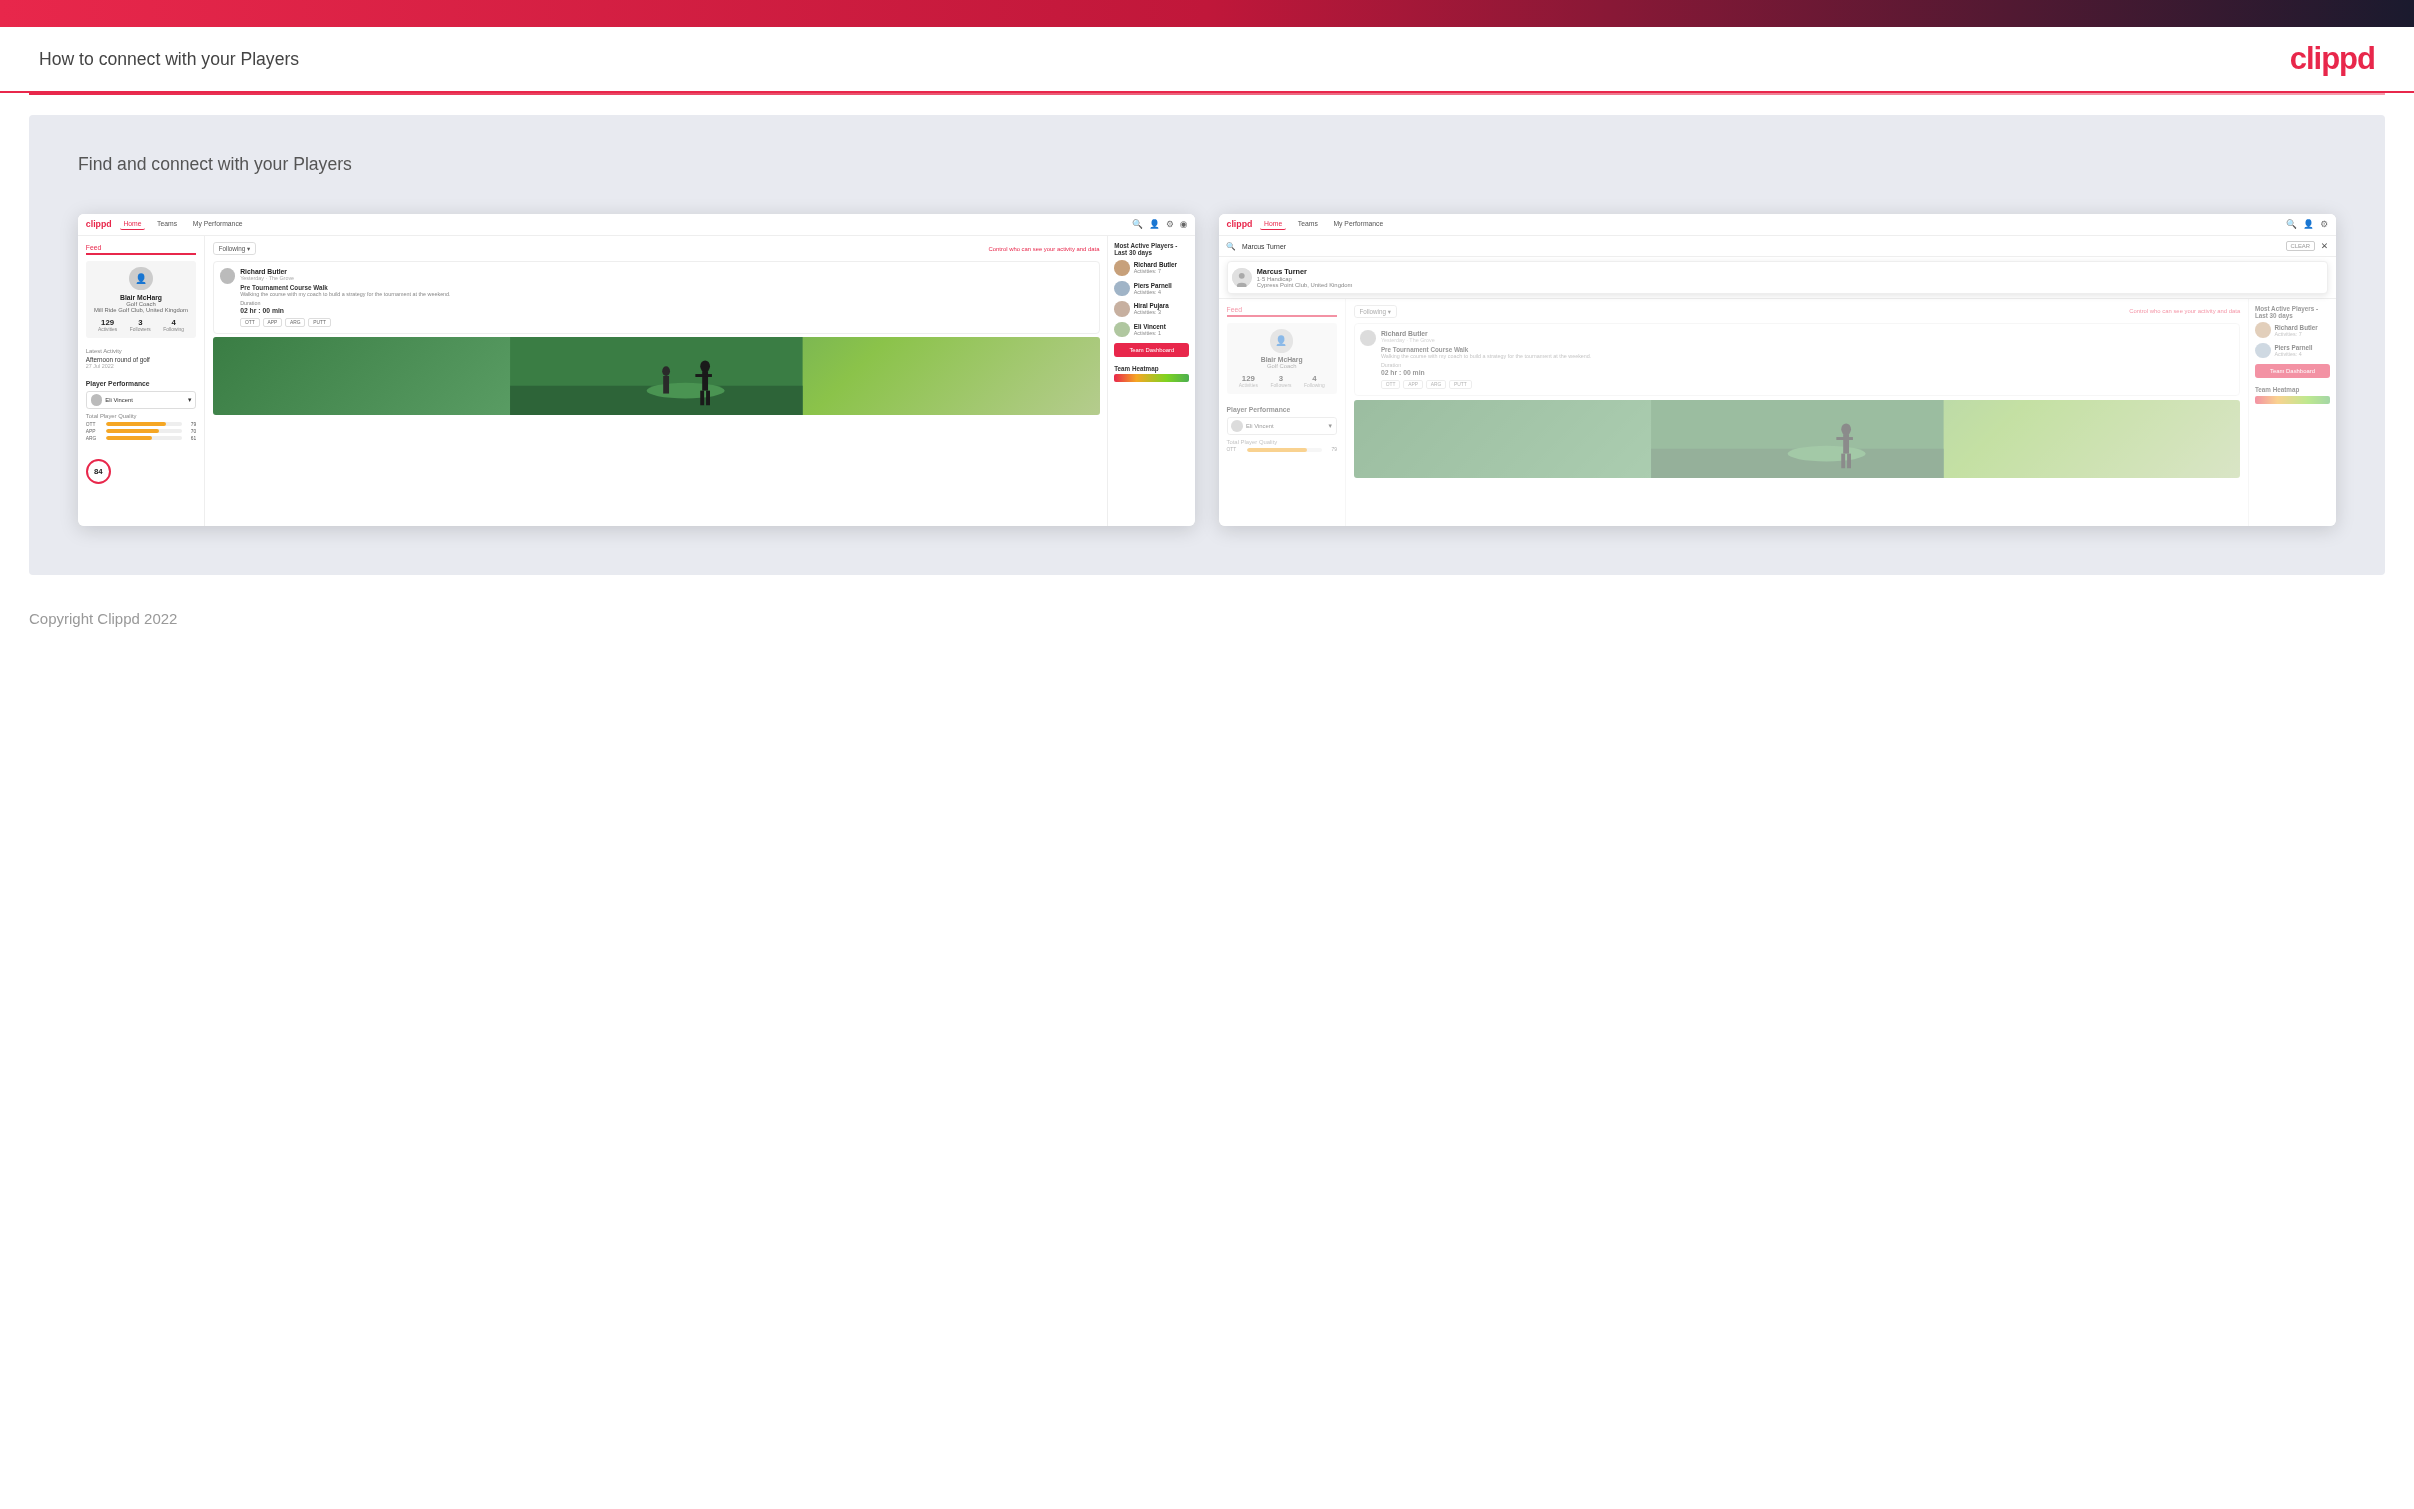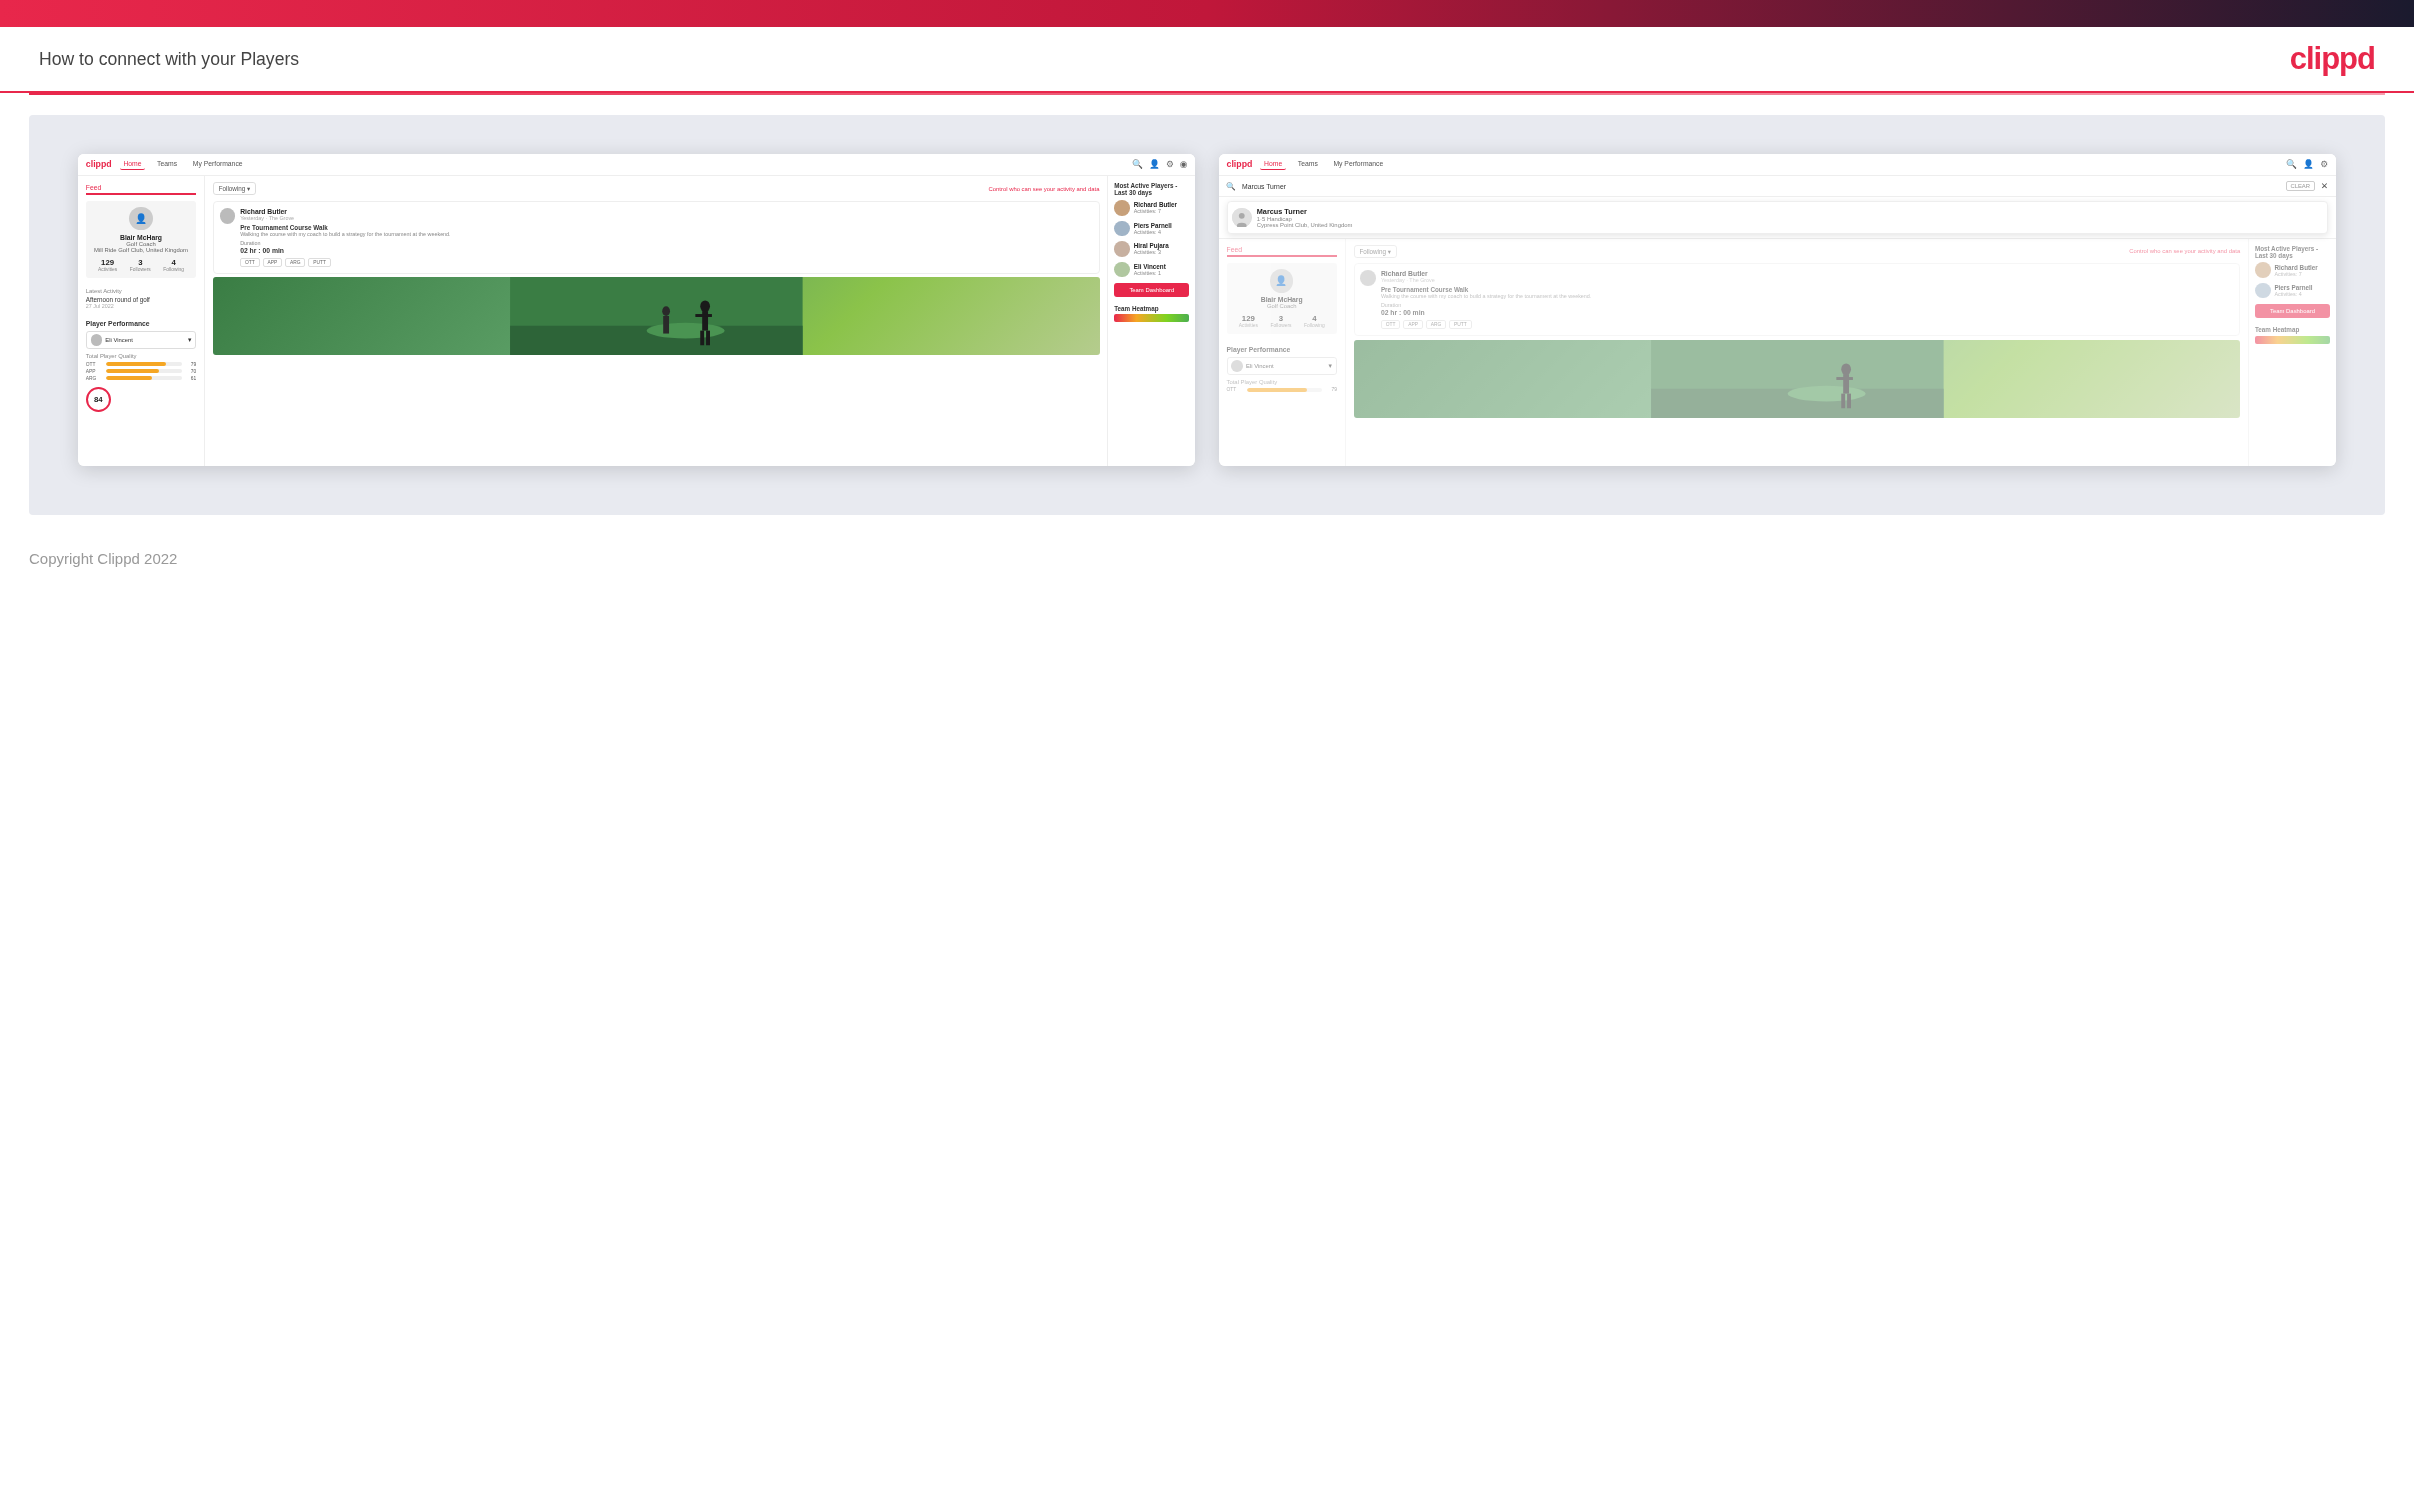--- a/index.html
+++ b/index.html
@@ -312,21 +312,21 @@
       width: 25px;
       height: 25px;
       border-radius: 50%;
       border: 2.9px solid #e8274b;
       display: flex;
       align-items: center;
       justify-content: center;
       font-size: 7.8px;
       font-weight: 700;
       color: #222;
-      margin-top: 6px;
+      margin-top: 18px;
     }
 
     
     .app-middle {
       flex: 1;
       padding: 5.9px 7.8px;
     }
 
     .following-bar {
       display: flex;
@@ -598,20 +598,21 @@
 <div class="top-bar"></div>
 
 <div class="header">
   <span class="header-title">How to connect with your Players</span>
   <span class="logo">clippd</span>
 </div>
 
 <div class="header-divider"></div>
 
 <div class="main-content">
+  <div class="main-subtitle">Find and connect with your Players</div>
 
   <div class="panels">
 
     <div class="panel">
 
       <div class="screenshot">
         <div class="app-mockup">
 
           <div class="app-nav">
             <span class="app-logo-small">clippd</span>

